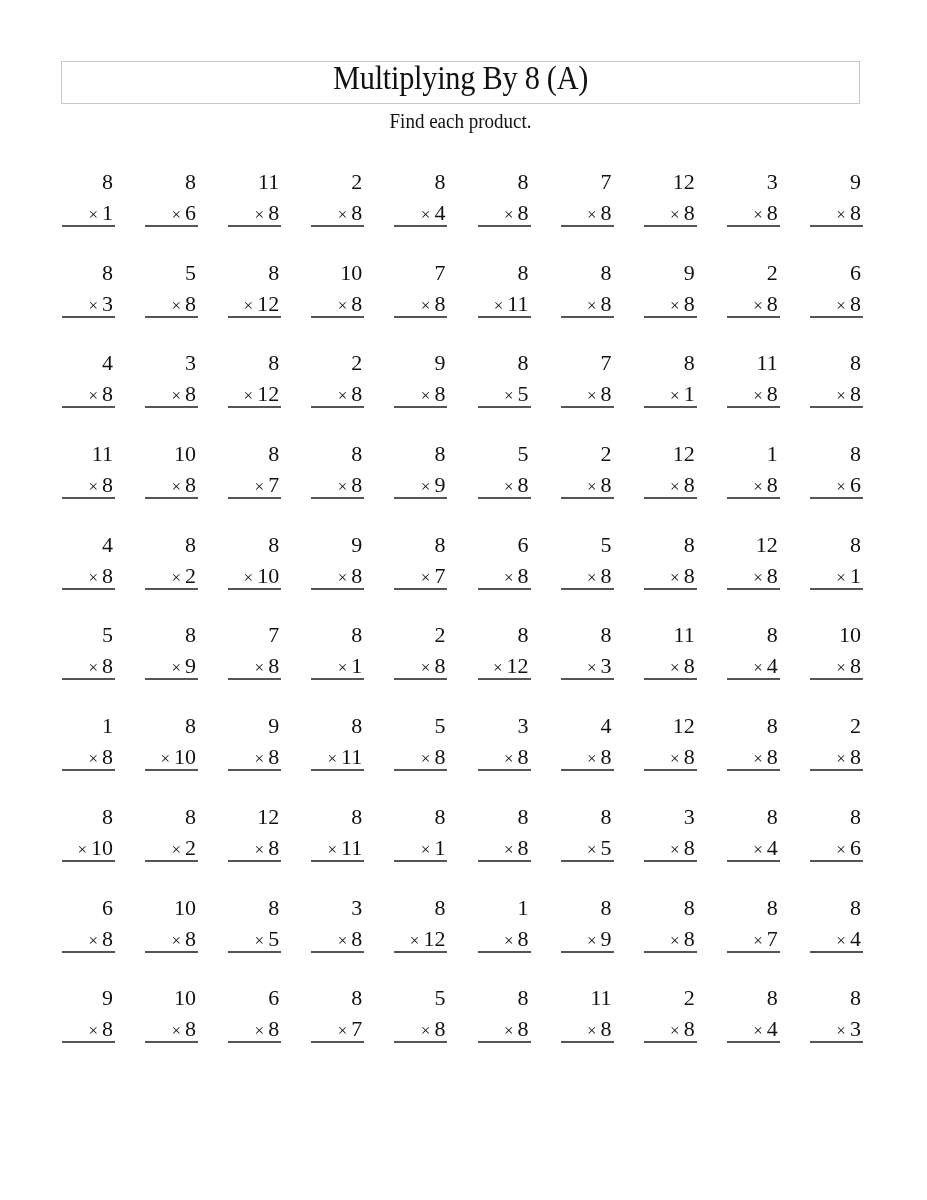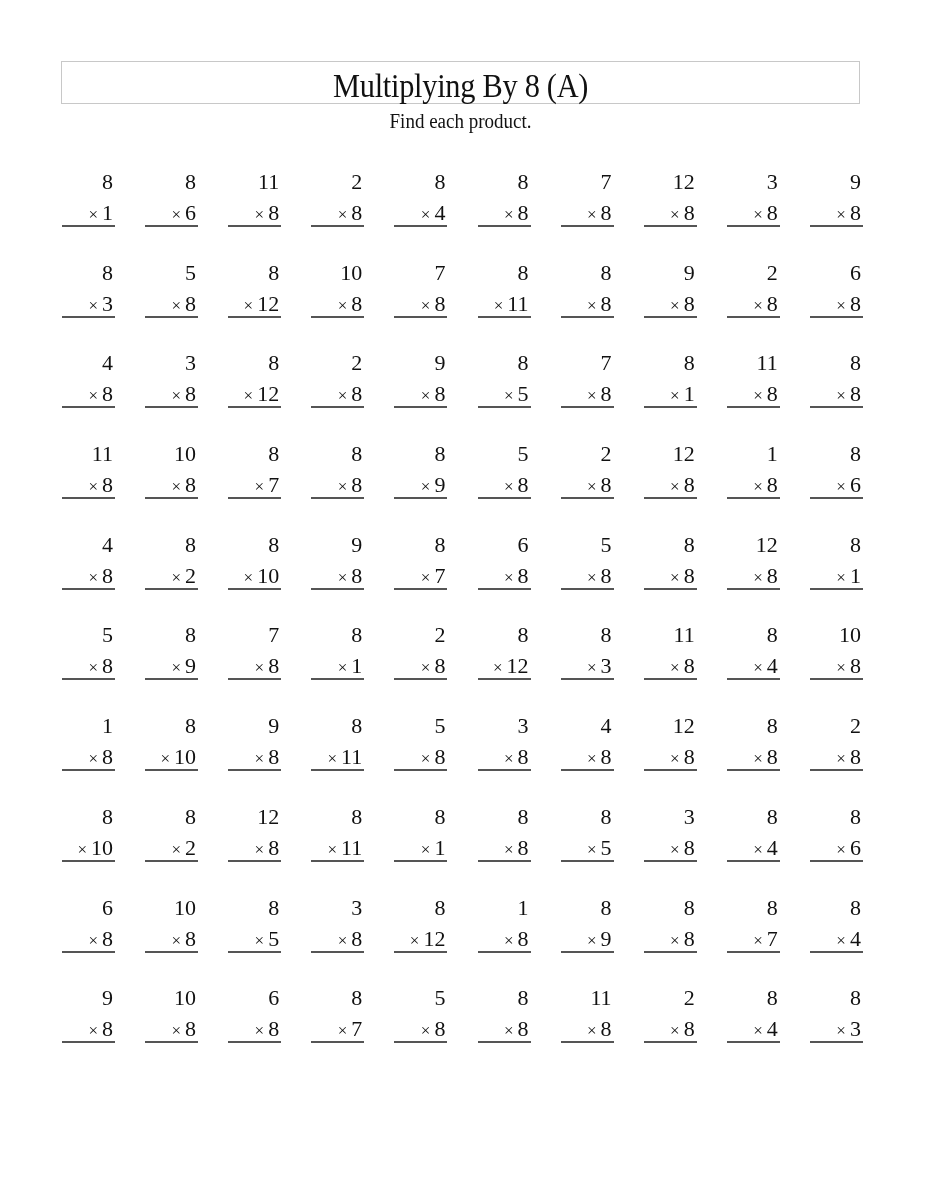--- a/index.html
+++ b/index.html
@@ -1,20 +1,20 @@
 <!DOCTYPE html>
 <html><head>
   <meta charset="utf-8">
   <style>
     html, body { margin: 0; padding: 0; background: #ffffff; }
     body { width: 927px; height: 1200px; position: relative; overflow: hidden;
            font-family: "Liberation Serif", "DejaVu Serif", serif; color: #111; }
     .title-box { position: absolute; left: 61px; top: 61px; width: 799px; height: 43px;
                  border: 1px solid #c8c8c8; box-sizing: border-box;
-                 display: flex; align-items: flex-end; justify-content: center; }
+                 display: flex; align-items: flex-start; justify-content: center; }
     .title { font-size: 33px; line-height: 1; letter-spacing: -0.3px; transform: scaleX(0.92); }
     .subtitle { position: absolute; left: 61px; width: 799px; top: 110px; text-align: center;
                 font-size: 20px; transform: scaleX(0.95); }
     .grid { position: absolute; left: 62px; top: 168px; width: 800px; }
     .row { position: relative; height: 90.7px; }
     .problem { position: absolute; top: 0; width: 53px; height: 62px; }
     .top { position: absolute; right: 2px; top: 0; font-size: 22px; line-height: 28px; }
     .bottom { position: absolute; right: 2px; top: 31px; font-size: 22px; line-height: 28px; white-space: nowrap; }
     .times { font-size: 17px; margin-right: 4px; }
     .line { position: absolute; left: 0; right: 0; top: 57px; height: 2px; background: #555; }

